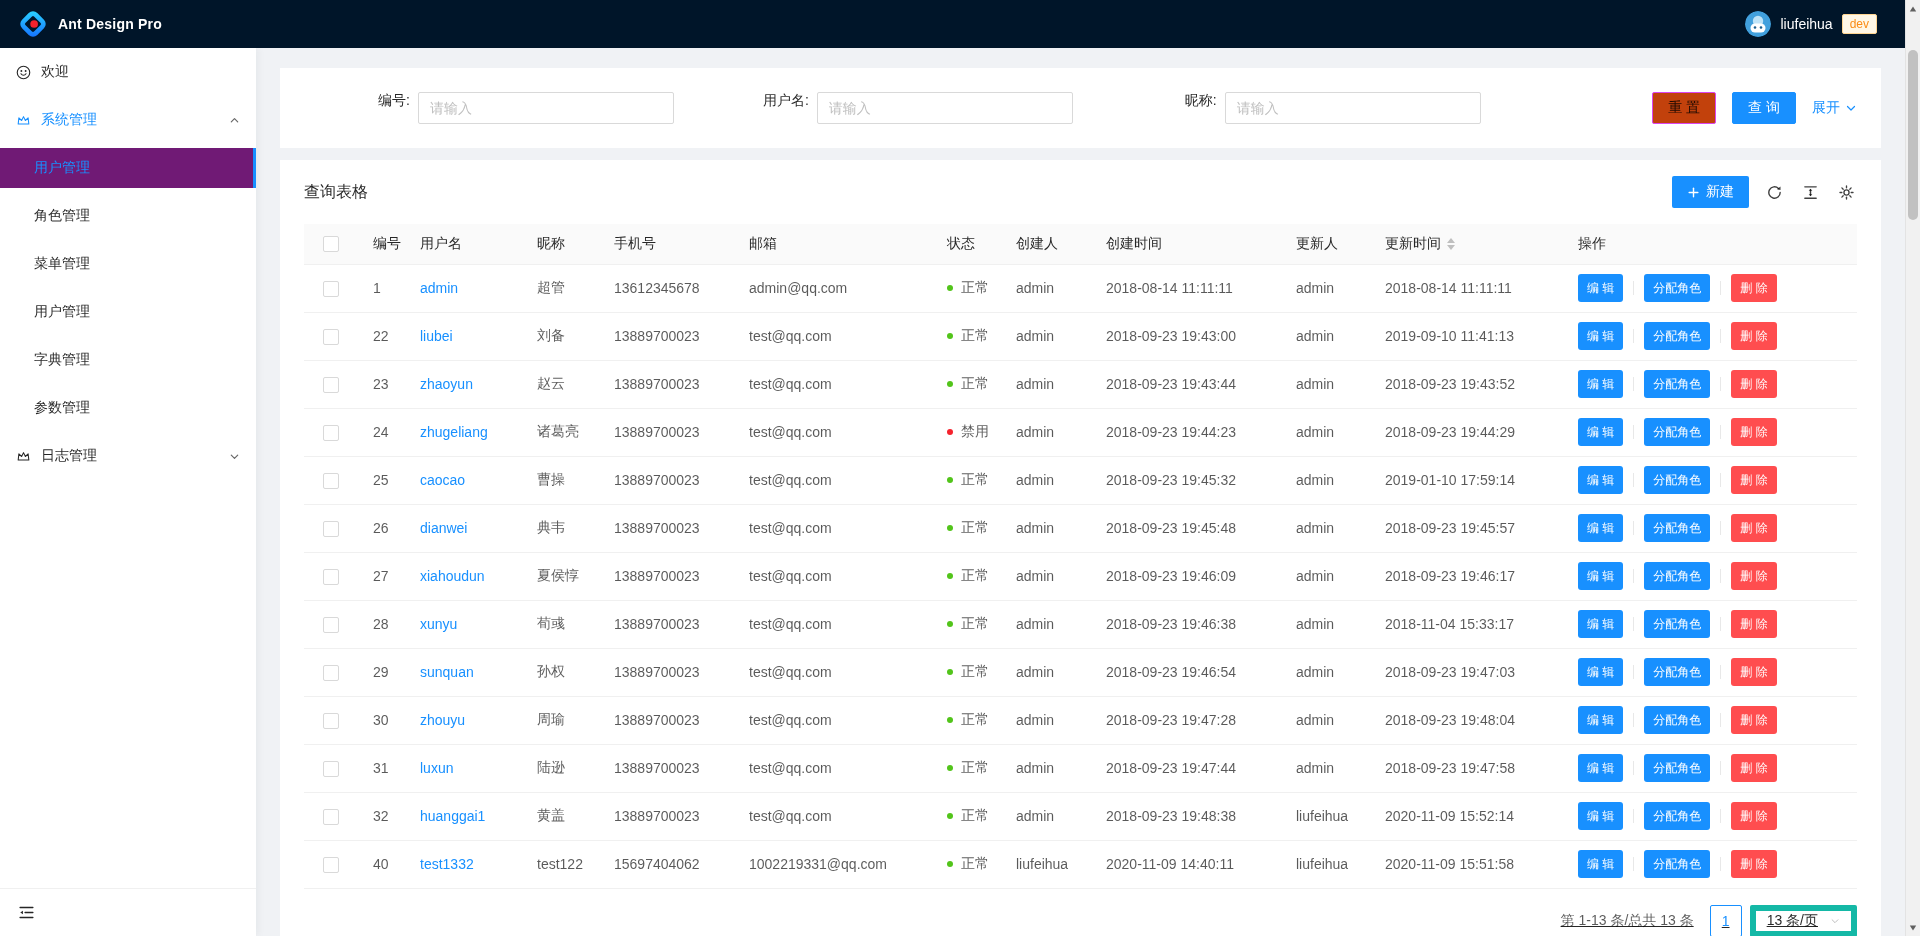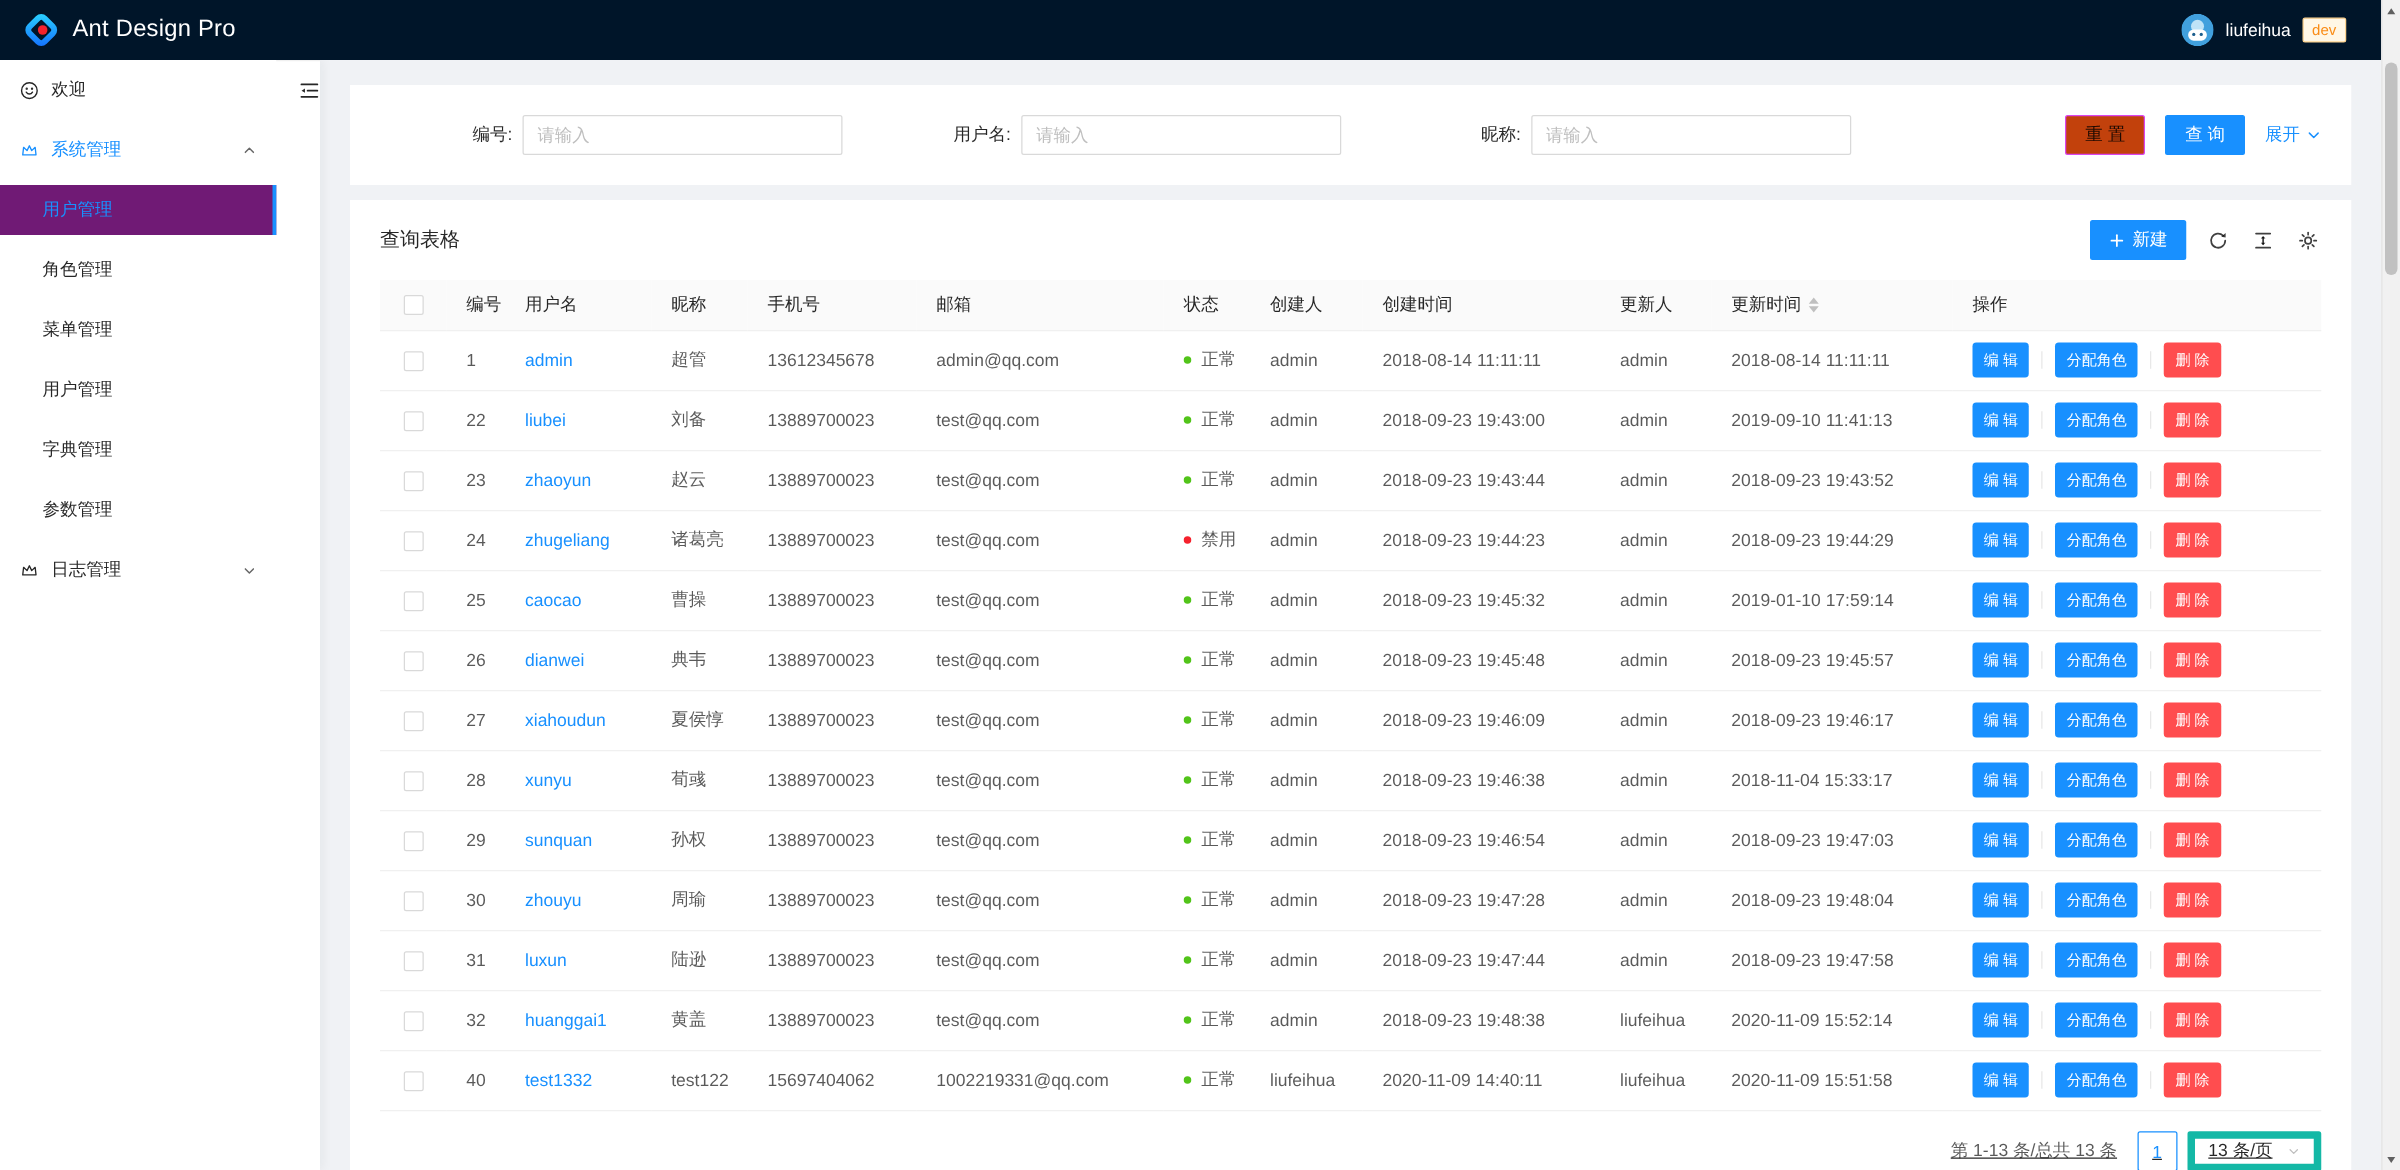--- a/index.html
+++ b/index.html
@@ -5,47 +5,47 @@
   * { margin:0; padding:0; box-sizing:border-box; }
   html,body { width:1920px; height:936px; overflow:hidden; }
   body {
     position:relative; background:#f0f2f5;
     font-family:"Liberation Sans","DejaVu Sans",sans-serif;
     font-size:14px; color:rgba(0,0,0,0.85);
   }
   
   .app-header { position:absolute; top:0; left:0; width:1905px; height:48px; background:#001529; display:flex; align-items:center; z-index:100; }
   .logo { display:flex; align-items:center; gap:10px; padding-left:18px; cursor:pointer; }
-  .logo-title { color:#fff; font-size:19px; font-weight:400; letter-spacing:.2px; }
+  .logo-title { color:#fff; font-size:14px; font-weight:700; letter-spacing:.2px; }
   .header-right { margin-left:auto; display:flex; align-items:center; gap:9px; padding-right:28px; cursor:pointer; }
   .avatar { width:26px; height:26px; border-radius:50%; overflow:hidden; flex:none; }
   .user-name { color:#fff; }
   .env-tag { background:#fff7e6; border:1px solid #ffd591; color:#fa8c16; font-size:12px; height:20px; line-height:18px; padding:0 7px; border-radius:2px; }
   
   .scrollbar { position:absolute; top:0; right:0; width:15px; height:936px; background:#f1f1f1; border-left:1px solid #e3e3e3; z-index:300; }
   .sb-arrow { position:absolute; left:0; width:14px; height:15px; display:flex; align-items:center; justify-content:center; color:#606060; }
   .sb-arrow.up { top:1px; } .sb-arrow.down { bottom:1px; }
   .sb-arrow svg { display:block; }
   .sb-thumb { position:absolute; left:2px; top:50px; width:10px; height:170px; background:#c1c1c1; border-radius:5px; }
   
   .layout { position:absolute; top:48px; left:0; width:1905px; height:888px; display:flex; }
-  .sidebar { width:256px; background:#fff; box-shadow:2px 0 8px 0 rgba(29,35,41,0.05); display:flex; flex-direction:row; z-index:10; flex:none; }
+  .sidebar { width:256px; background:#fff; box-shadow:2px 0 8px 0 rgba(29,35,41,0.05); display:flex; flex-direction:column; z-index:10; flex:none; }
   .menu { flex:1; padding-top:4px; }
   .menu-item { height:40px; margin-bottom:8px; display:flex; align-items:center; padding:0 16px; cursor:pointer; color:rgba(0,0,0,0.85); }
   .menu-item .mi-icon { width:15px; margin-right:10px; display:flex; align-items:center; }
   .menu-item.parent-active { color:#1890ff; }
   .menu-caret { margin-left:auto; color:rgba(0,0,0,0.6); display:flex; }
   .submenu-item { height:40px; margin-bottom:8px; display:flex; align-items:center; padding-left:34px; cursor:pointer; color:rgba(0,0,0,0.85); position:relative; }
   .submenu-item.selected { background:#701a75; color:#1890ff; }
   .submenu-item.selected::after { content:""; position:absolute; right:0; top:0; bottom:0; width:3px; background:#1890ff; }
   .sidebar-footer { height:48px; border-top:1px solid #f0f0f0; display:flex; align-items:center; padding-left:18px; color:rgba(0,0,0,0.85); cursor:pointer; }
   
   .content { flex:1; padding:20px 24px 0; min-width:0; }
   .search-card { background:#fff; height:80px; display:flex; align-items:center; padding:0 24px; margin-bottom:12px; }
-  .field { display:flex; align-items:center; }
+  .field { display:flex; align-items:flex-start; }
   .field label { margin-right:8px; white-space:nowrap; }
   .field input { width:256px; height:32px; border:1px solid #d9d9d9; border-radius:2px; padding:0 11px; font-size:14px; outline:none; color:rgba(0,0,0,0.85); font-family:inherit; }
   .field input::placeholder { color:#bfbfbf; }
   .f0 { margin-left:74px; } .f1 { margin-left:89px; } .f2 { margin-left:112px; }
   .search-actions { margin-left:auto; display:flex; align-items:center; gap:16px; }
   .btn { height:32px; padding:0 15px; border-radius:2px; font-size:14px; cursor:pointer; font-family:inherit; }
   .btn-default { background:#c2410c; border:1px solid #d946ef; color:rgba(0,0,0,0.85); }
   .btn-primary { background:#1890ff; border:1px solid #1890ff; color:#fff; }
   .link-expand { color:#1890ff; display:flex; align-items:center; gap:5px; cursor:pointer; }
   

